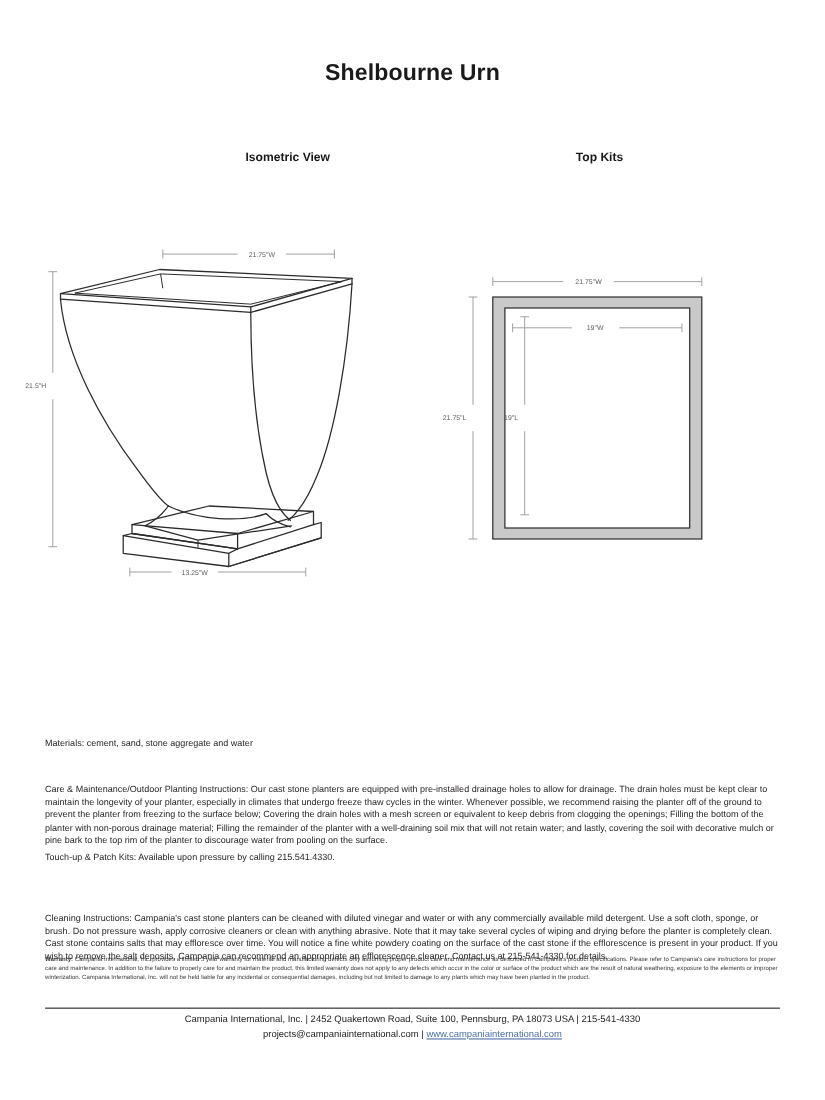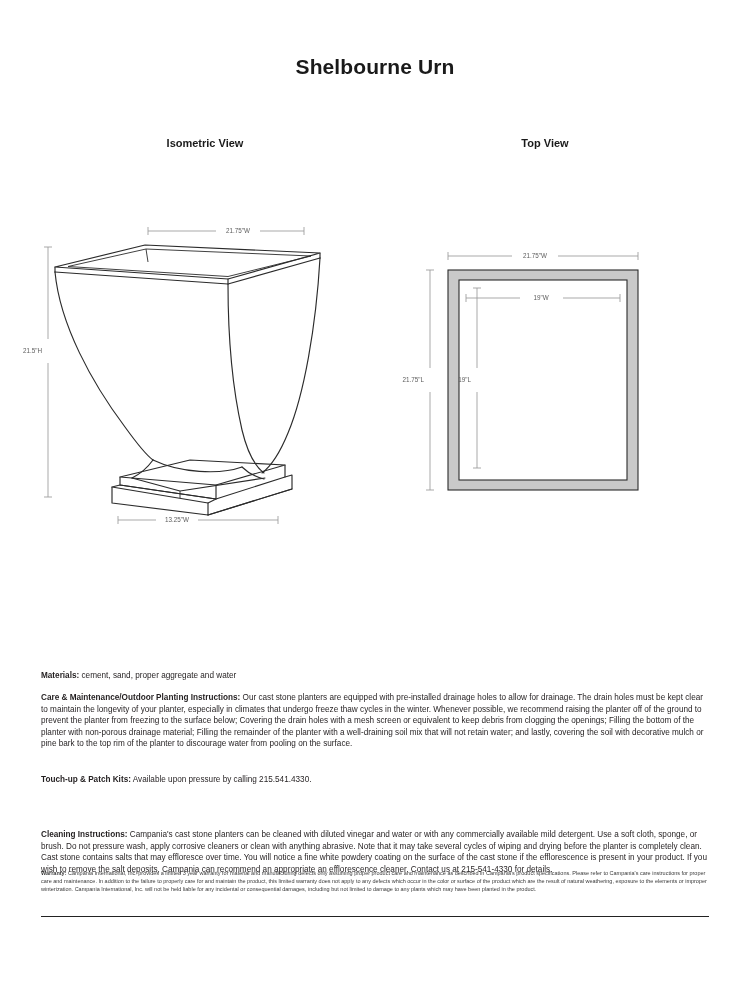--- a/index.html
+++ b/index.html
@@ -18,44 +18,44 @@
     position: absolute; top: 55px; left: 0; width: 750px;
     text-align: center;
     font-size: 21px; font-weight: bold; letter-spacing: .1px;
     color: #1a1a1a;
   }
 
   .view-label {
     position: absolute;
     font-size: 11px; font-weight: bold; color: #1a1a1a;
   }
-  .view-label.iso { top: 137px; left: 110px; width: 190px; text-align: center; }
+  .view-label.iso { top: 137px; left: 110px; width: 190px; text-align: right; }
   .view-label.top { top: 137px; left: 450px; width: 190px; text-align: center; }
 
   .drawing { position: absolute; }
   .iso-wrap { top: 215px; left: 20px; width: 330px; height: 330px; }
   .topv-wrap { top: 240px; left: 400px; width: 260px; height: 280px; }
 
   svg { display: block; overflow: visible; }
   .ln { fill: none; stroke: #2b2b2b; stroke-width: 1.15; stroke-linejoin: round; stroke-linecap: round; }
   .ln-thin { fill: none; stroke: #2b2b2b; stroke-width: .9; }
   .dim { stroke: #9a9a9a; stroke-width: .85; fill: none; }
   .dimtick { stroke: #9a9a9a; stroke-width: .85; }
   .dimtxt { font-family: "Liberation Sans", sans-serif; font-size: 6.3px; fill: #5d5d5d; }
   .rimfill { fill: #c9c9c9; stroke: #2b2b2b; stroke-width: 1.1; }
   .innerfill { fill: #ffffff; stroke: #2b2b2b; stroke-width: 1.1; }
 
   .body-text {
     position: absolute; left: 41px; width: 668px;
     font-size: 8.2px; line-height: 11.6px;
     color: #231f20; text-align: left;
   }
-  .body-text b { font-weight: bold; }
+  .body-text b { font-weight: normal; }
   .sec-materials { top: 670px; }
-  .sec-care { top: 692px; }
+  .sec-care { top: 712px; }
   .sec-touchup { top: 774px; }
   .sec-cleaning { top: 829px; }
 
   .warranty {
     position: absolute; left: 41px; top: 869px; width: 668px;
     font-size: 5.5px; line-height: 8.1px; color: #3a3a3a; text-align: left;
   }
   .warranty b { font-weight: bold; }
 
   .divider {
@@ -72,21 +72,21 @@
   }
 </style>
 </head>
 <body>
 
 <div class="page">
 
   <div class="title">Shelbourne Urn</div>
 
   <div class="view-label iso">Isometric View</div>
-  <div class="view-label top">Top View</div>
+  <div class="view-label top">Top Kits</div>
 
   <div class="drawing iso-wrap">
     <svg width="330" height="330" viewBox="0 0 330 330">
 
       <g>
         <line class="dim" x1="128" y1="16" x2="196" y2="16"></line>
         <line class="dim" x1="240" y1="16" x2="284" y2="16"></line>
         <line class="dimtick" x1="128" y1="12" x2="128" y2="20"></line>
         <line class="dimtick" x1="284" y1="12" x2="284" y2="20"></line>
         <text class="dimtxt" x="218" y="18.3" text-anchor="middle">21.75"W</text>
@@ -181,35 +181,39 @@
         <line class="dim" x1="77" y1="48" x2="77" y2="128"></line>
         <line class="dim" x1="77" y1="152" x2="77" y2="228"></line>
         <line class="dimtick" x1="73" y1="48" x2="81" y2="48"></line>
         <line class="dimtick" x1="73" y1="228" x2="81" y2="228"></line>
         <text class="dimtxt" x="71" y="142" text-anchor="end">19"L</text>
       </g>
     </svg>
   </div>
 
   <div class="body-text sec-materials">
-    <b>Materials:</b><span> cement, sand, proper aggregate and water</span>
+    <b>Materials:</b><span> cement, sand, stone aggregate and water</span>
   </div>
 
   <div class="body-text sec-care">
     <b>Care &amp; Maintenance/Outdoor Planting Instructions:</b><span> Our cast stone planters are equipped with pre-installed drainage holes to allow for drainage. The drain holes must be kept clear to maintain the longevity of your planter, especially in climates that undergo freeze thaw cycles in the winter.  Whenever possible, we recommend raising the planter off of the ground to prevent the planter from freezing to the surface below; Covering the drain holes with a mesh screen or equivalent to keep debris from clogging the openings; Filling the bottom of the planter with non-porous drainage material; Filling the remainder of the planter with a well-draining soil mix that will not retain water; and lastly, covering the soil with decorative mulch or pine bark to the top rim of the planter to discourage water from pooling on the surface.</span>
   </div>
 
   <div class="body-text sec-touchup">
     <b>Touch-up &amp; Patch Kits:</b><span> Available upon pressure by calling 215.541.4330.</span>
   </div>
 
   <div class="body-text sec-cleaning">
     <b>Cleaning Instructions:</b><span> Campania's cast stone planters can be cleaned with diluted vinegar and water or with any commercially available mild detergent. Use a soft cloth, sponge, or brush. Do not pressure wash, apply corrosive cleaners or clean with anything abrasive. Note that it may take several cycles of wiping and drying before the planter is completely clean. Cast stone contains salts that may effloresce over time. You will notice a fine white powdery coating on the surface of the cast stone if the efflorescence is present in your product. If you wish to remove the salt deposits, Campania can recommend an appropriate an efflorescence cleaner. Contact us at 215-541-4330 for details.</span>
   </div>
 
   <div class="warranty">
     <b>Warranty:</b><span> Campania International, Inc. provides a limited 3 year warranty for material and manufacturing defects only assuming proper product care and maintenance as described in Campania's product specifications. Please refer to Campania's care instructions for proper care and maintenance. In addition to the failure to properly care for and maintain the product, this limited warranty does not apply to any defects which occur in the color or surface of the product which are the result of natural weathering, exposure to the elements or improper winterization. Campania International, Inc. will not be held liable for any incidental or consequential damages, including but not limited to damage to any plants which may have been planted in the product.</span>
   </div>
 
   <div class="divider"></div>
 
+  <div class="footer">
+    <div>Campania International, Inc. | 2452 Quakertown Road, Suite 100, Pennsburg, PA 18073 USA | 215-541-4330</div>
+    <div><span>projects@campaniainternational.com</span><span> | </span><span class="link">www.campaniainternational.com</span></div>
+  </div>
 
 </div>
 
 </body></html>

